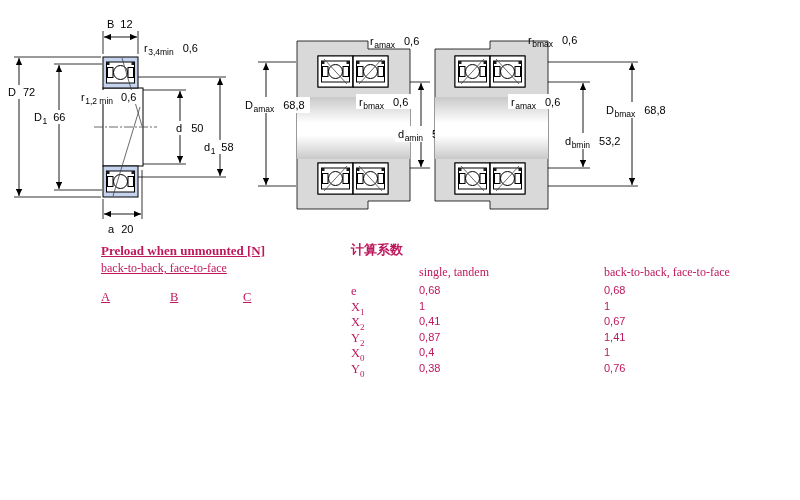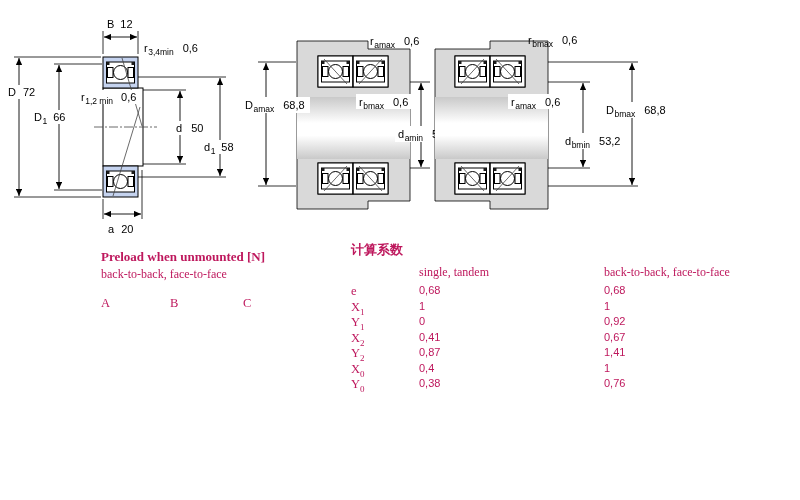--- a/index.html
+++ b/index.html
@@ -6,21 +6,21 @@
   #stage{position:relative;width:800px;height:500px;background:#fff;overflow:hidden;
          font-family:"Liberation Sans",sans-serif;color:#be185d;}
   svg text{fill:#000;}
   .dimtxt{font-family:"Liberation Sans",sans-serif;font-size:11px;}
   .sub{font-size:8.5px;}
   .ext{stroke:#000;stroke-width:0.8;}
   .dim{stroke:#000;stroke-width:0.9;}
   .out{stroke:#000;stroke-width:1;fill:none;}
   .cl{stroke:#444;stroke-width:0.8;}
   
-  .preload{position:absolute;left:101px;top:249px;width:230px;}
+  .preload{position:absolute;left:101px;top:243px;width:230px;text-decoration:underline;}
   .p-title{font-family:"Liberation Serif",serif;font-weight:bold;font-size:13px;}
   .p-sub{font-family:"Liberation Serif",serif;font-size:12px;margin-top:2px;}
   .p-head{display:grid;grid-template-columns:69px 73px 60px;font-family:"Liberation Serif",serif;
           font-size:12.5px;margin-top:14px;}
   .p-vals{display:grid;grid-template-columns:69px 73px 60px;font-size:11px;margin-top:3px;}
   .factors{position:absolute;left:351px;top:241px;width:420px;}
   .f-title{font-family:"Liberation Serif",serif;font-weight:bold;font-size:13px;}
   .f-grid{margin-top:6px;}
   .f-row{position:relative;height:15.5px;text-align:center;}
   .f-row .c1{position:absolute;left:0;font-family:"Liberation Serif",serif;font-size:12.5px;}
@@ -204,25 +204,20 @@
       <span class="c1"><span>e</span><sub></sub></span>
       <span class="c2">0,68</span>
       <span class="c3">0,68</span>
     </div>
     <div class="f-row">
       <span class="c1"><span>X</span><sub>1</sub></span>
       <span class="c2">1</span>
       <span class="c3">1</span>
     </div>
     <div class="f-row">
-      <span class="c1"><span>Y</span><sub>1</sub></span>
-      <span class="c2">0</span>
-      <span class="c3">0,92</span>
-    </div>
-    <div class="f-row">
       <span class="c1"><span>X</span><sub>2</sub></span>
       <span class="c2">0,41</span>
       <span class="c3">0,67</span>
     </div>
     <div class="f-row">
       <span class="c1"><span>Y</span><sub>2</sub></span>
       <span class="c2">0,87</span>
       <span class="c3">1,41</span>
     </div>
     <div class="f-row">

